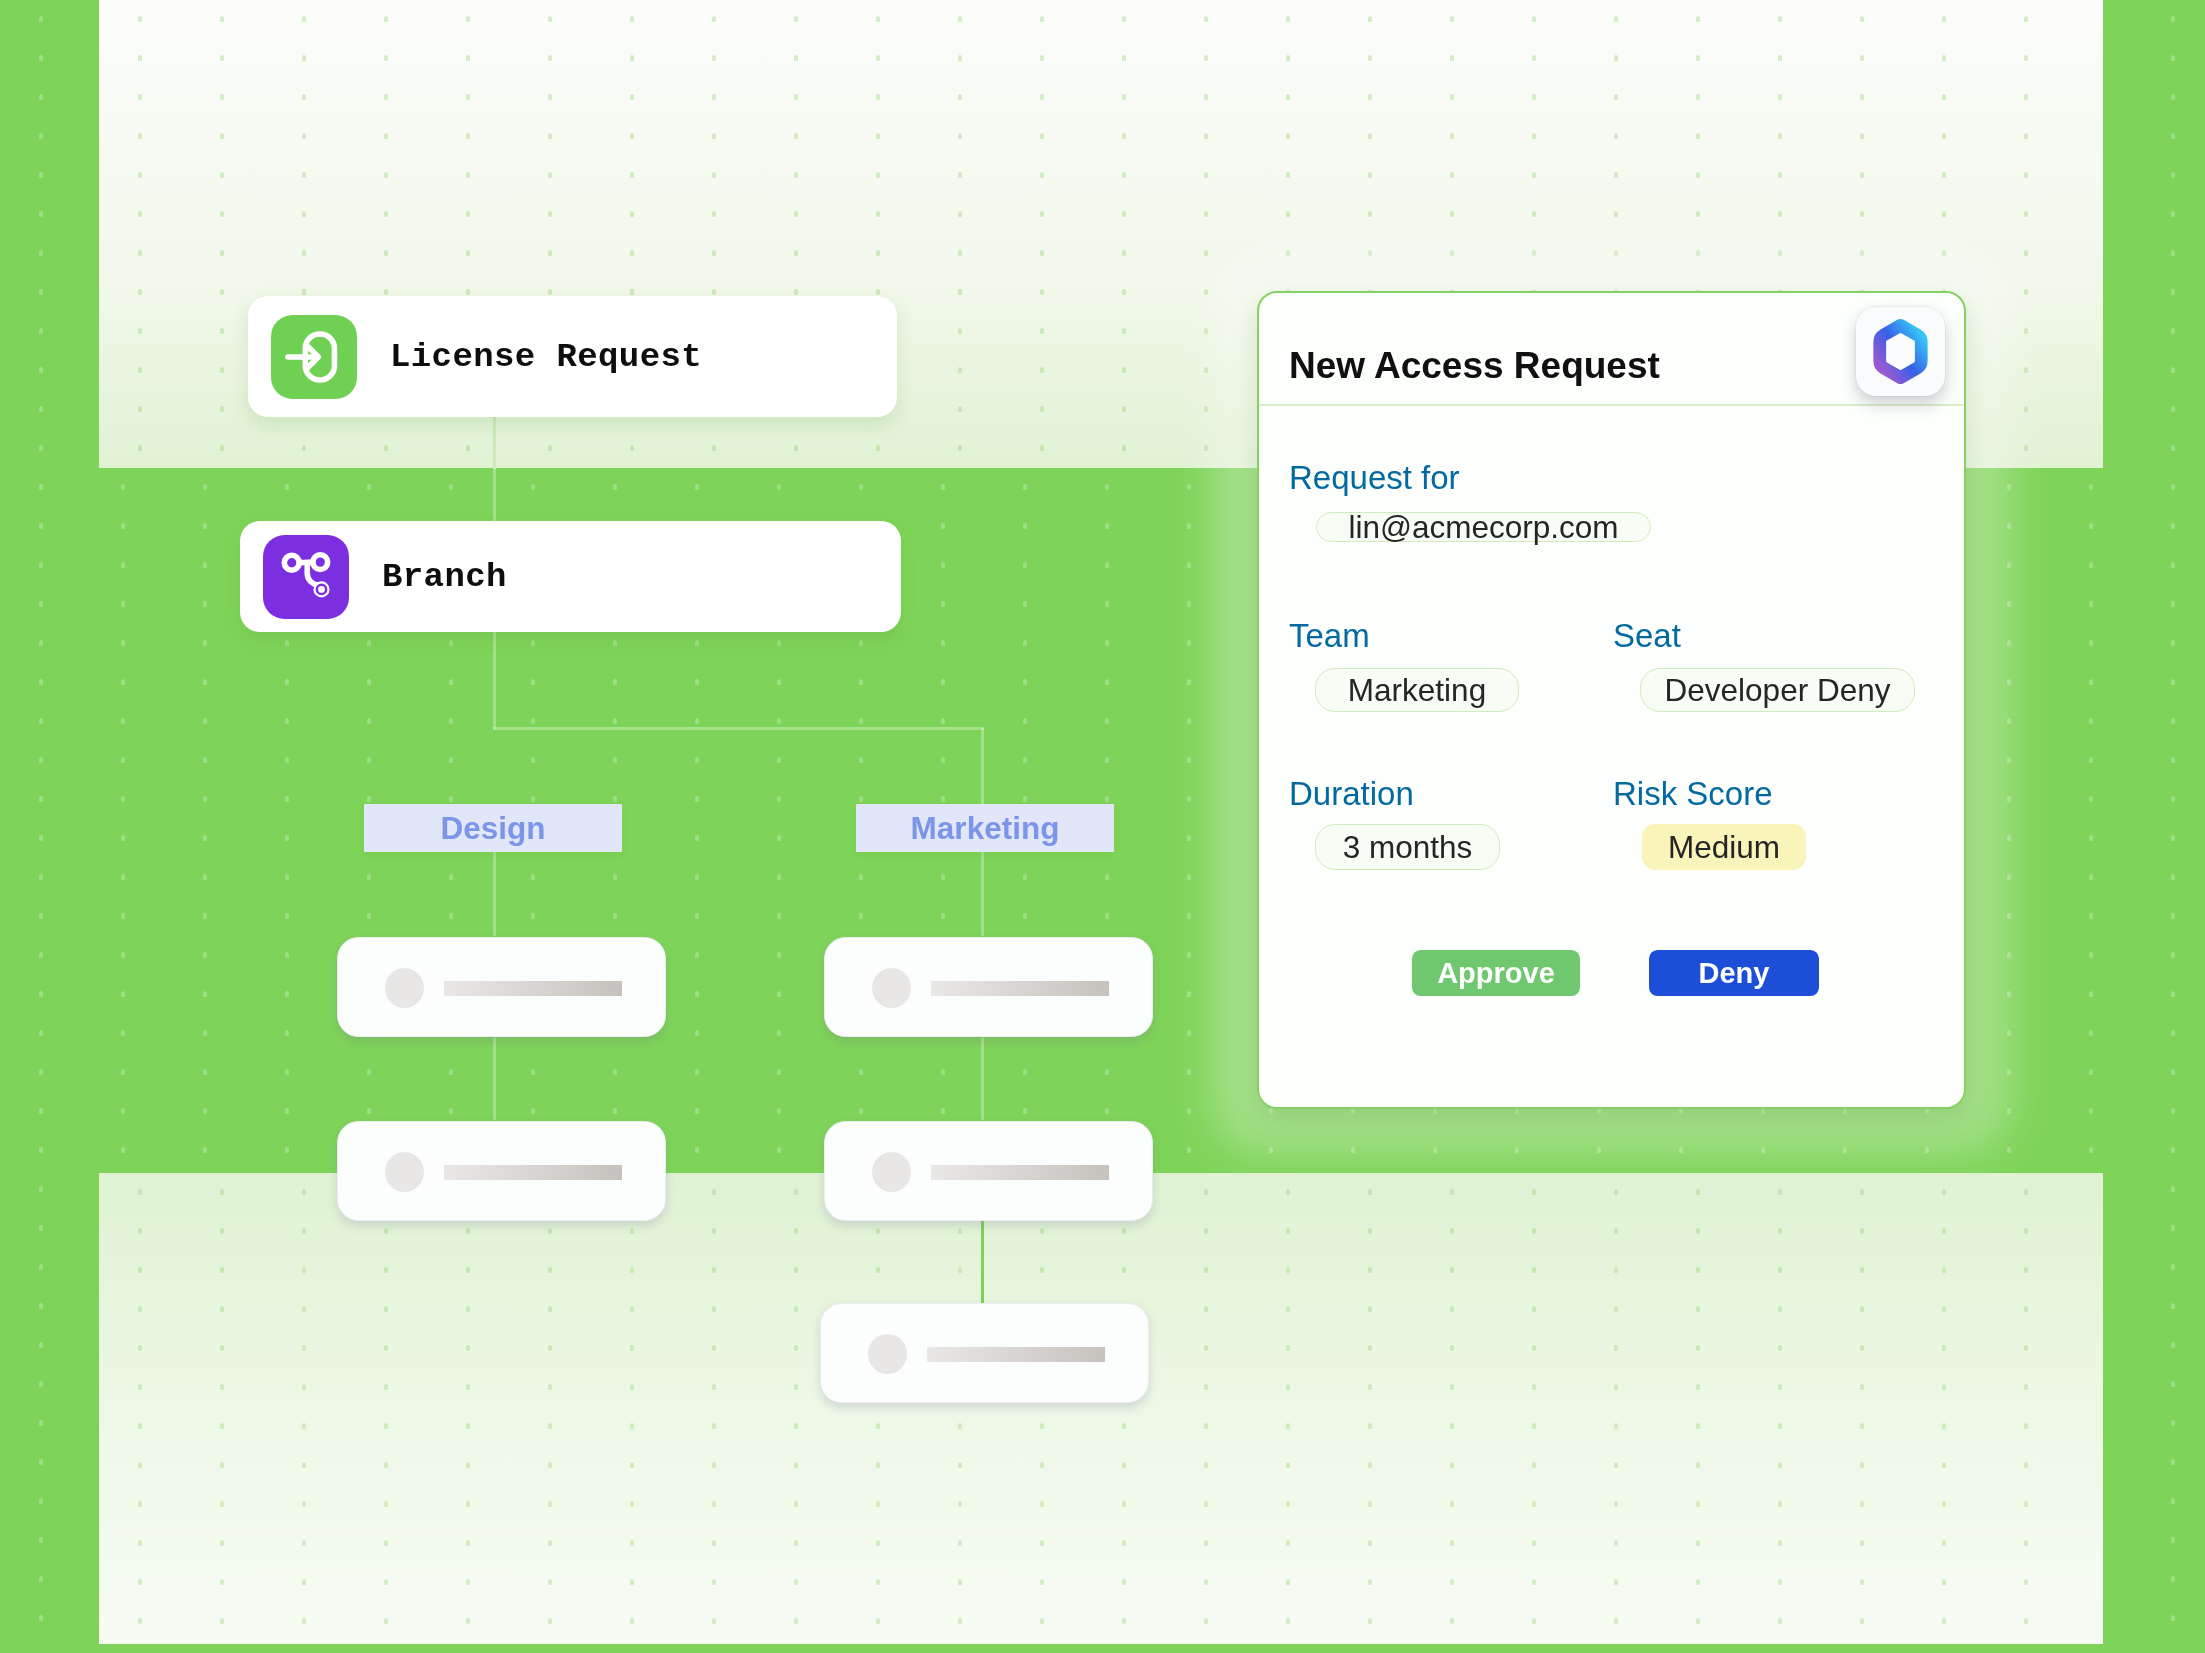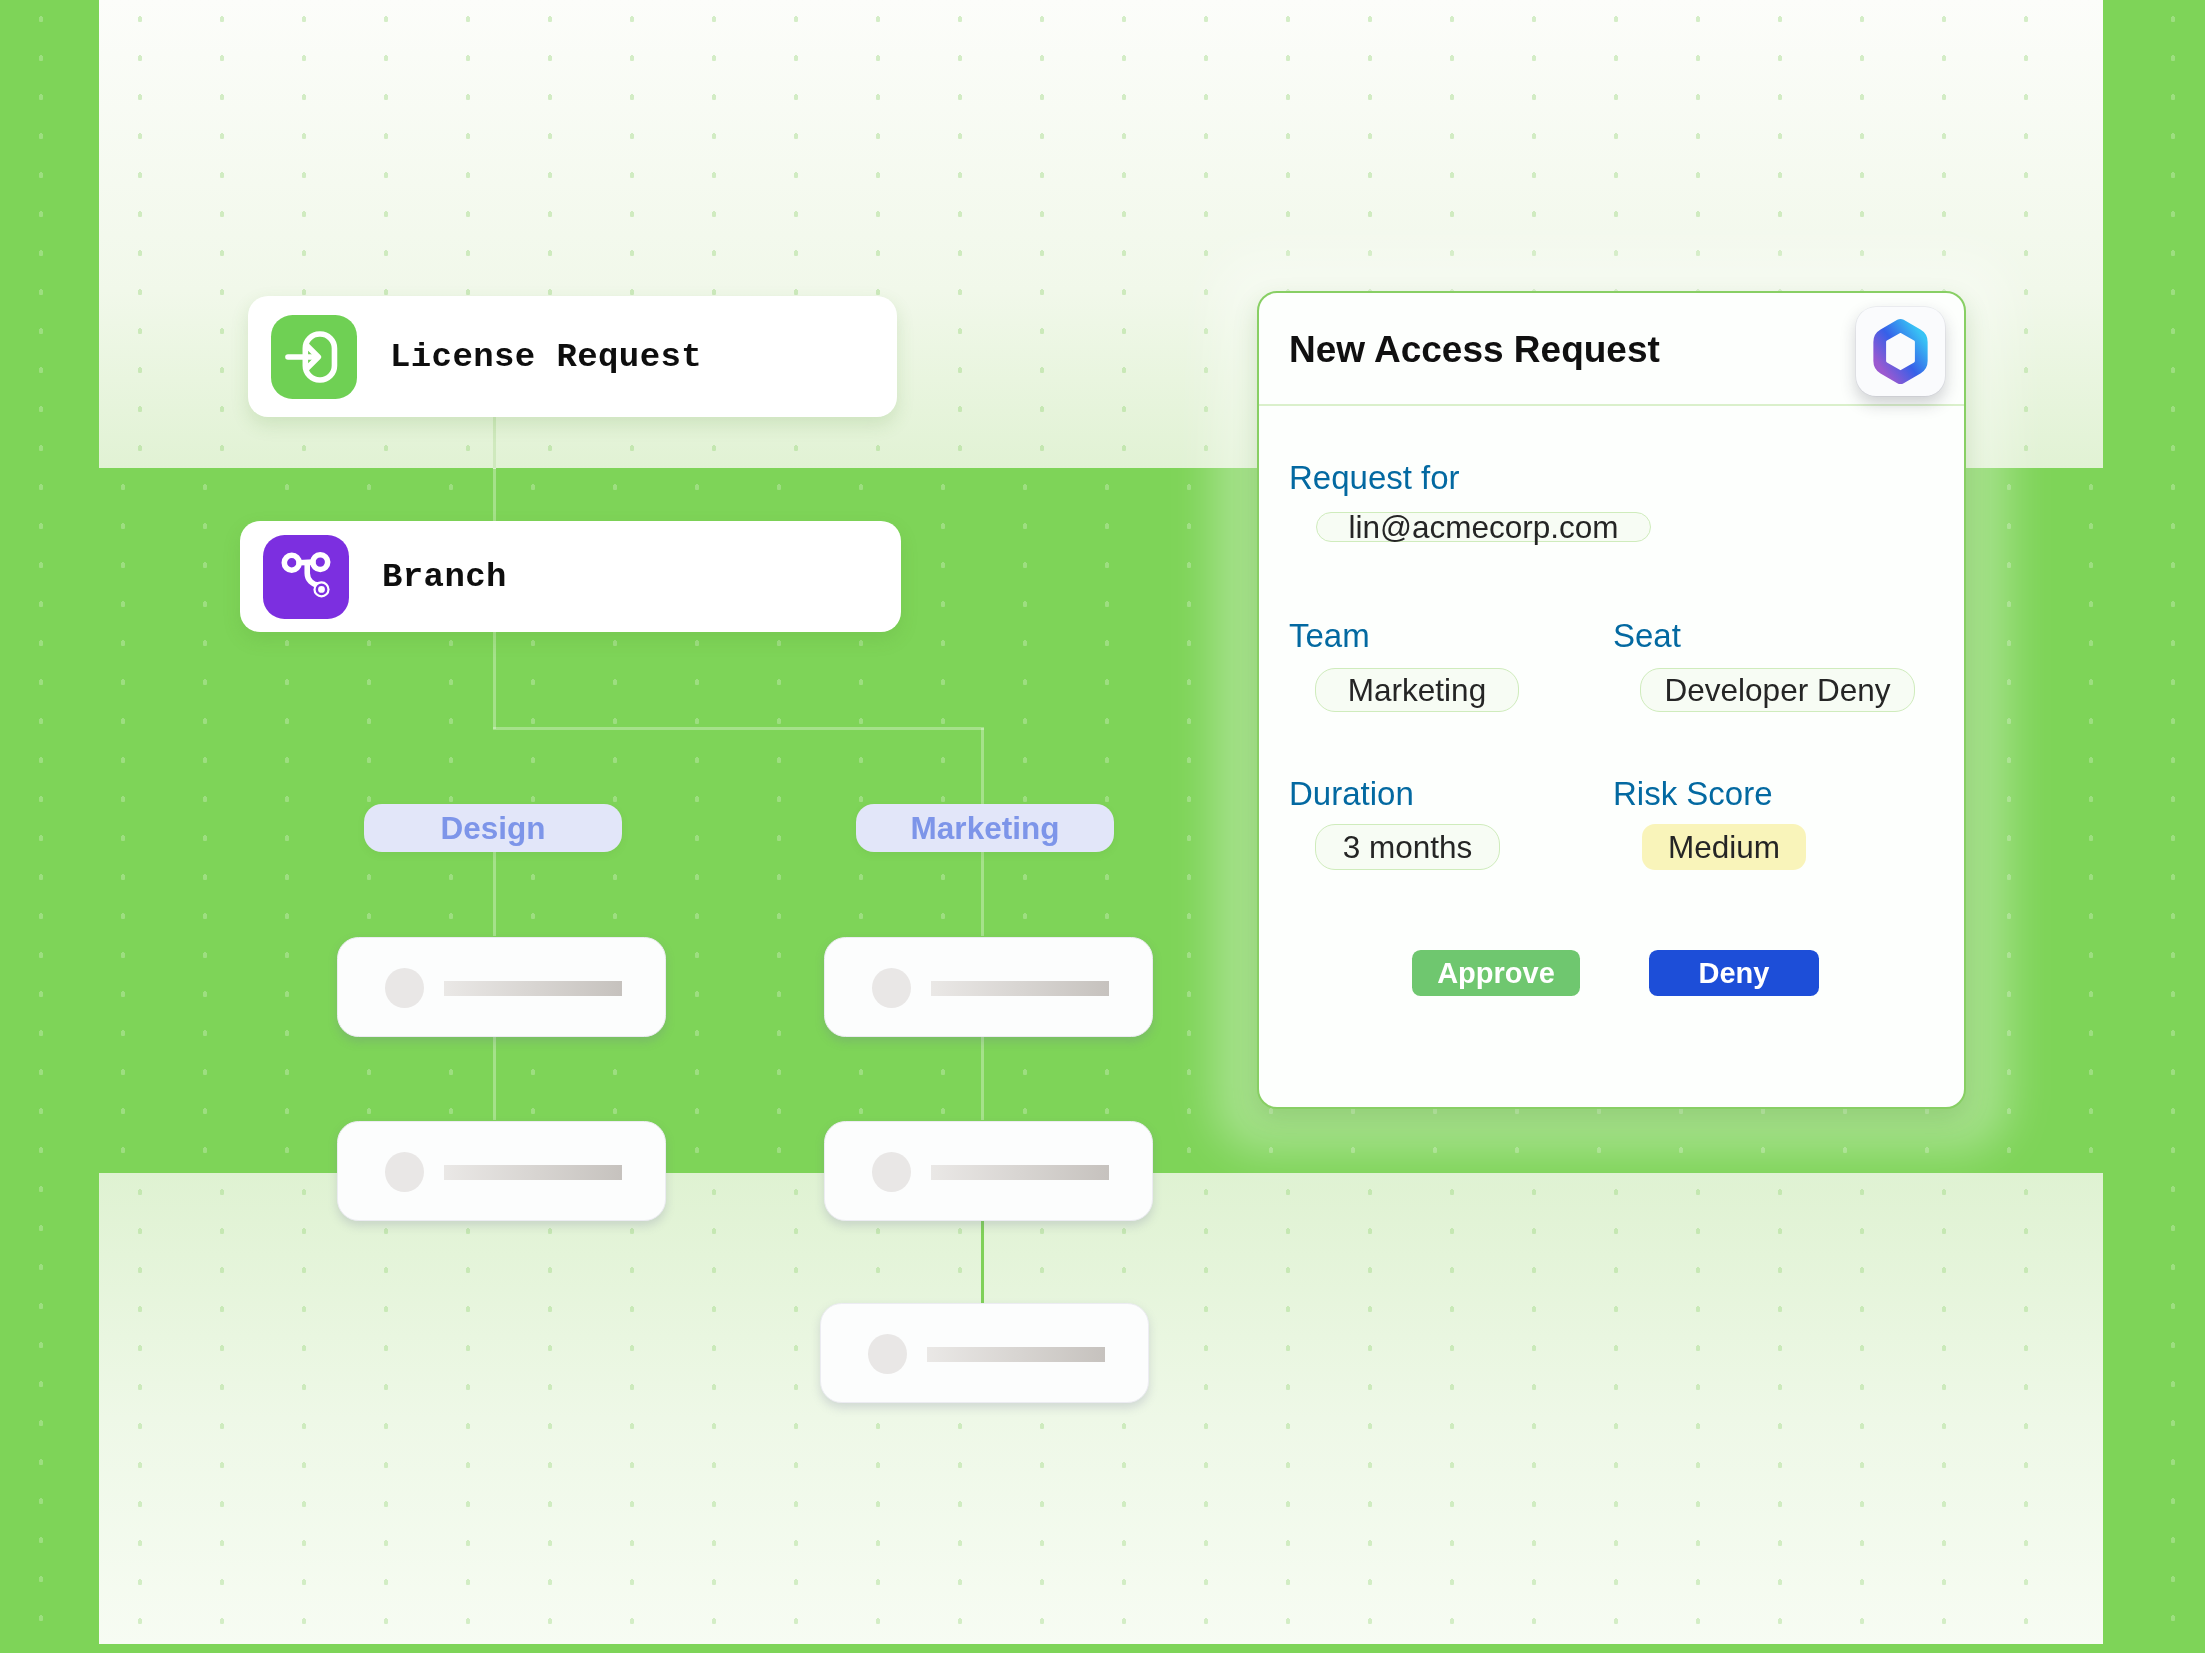--- a/index.html
+++ b/index.html
@@ -38,42 +38,42 @@
     box-shadow:0 7.2px 18.6px rgba(80,140,50,0.16);
     display:flex; align-items:center; gap:33px; padding-left:23px; box-sizing:border-box;
   }
   .node-icon{flex:0 0 auto; width:86px; height:84px; border-radius:21.5px; display:flex; align-items:center; justify-content:center;}
   .node-icon svg{width:62px; height:62px;}
   .icon-green{background:#6fd054;}
   .icon-purple{background:#7c2fe0;}
   .node-label{font-size:34px; font-weight:600; color:#0e0e0e; letter-spacing:0.4px;font-family:Liberation Mono, monospace;}
   
   .branch-pill{
-    position:absolute; width:258px; height:48px; border-radius:18px;
+    position:absolute; width:258px; height:48px; border-radius:1px;
     background:#e2e6f9; color:#7d95e9; font-size:31.5px; font-weight:700;
     display:flex; align-items:center; justify-content:center;
     box-shadow:0 2.9px 7.2px rgba(80,140,50,0.10);
   }
   
   .ph-card{
     position:absolute; width:329px; height:100px; background:#fcfdfd; border-radius:21.5px;
     border:0.7px solid #ececf2; box-sizing:border-box;
     box-shadow:0 4.3px 10px rgba(110,110,150,0.22);
   }
   .ph-circle{position:absolute; left:47px; top:30px; width:39px; height:40px; border-radius:50%; background:#e9e7e6;}
   .ph-bar{position:absolute; left:106px; top:43px; width:178px; height:15px; background:linear-gradient(90deg,#eae8e6,#c6c2be);}
   
   .glow{position:absolute; left:1212px; top:249px; width:798px; height:904px; background:rgba(255,255,255,0.30); border-radius:50px; filter:blur(21.5px);}
   .nar-card{
     position:absolute; left:1257px; top:291px; width:709px; height:818px;
     background:#fdfffd; border:2.9px solid #88cf64; border-radius:20px; box-sizing:border-box;
     box-shadow:0 10px 24px rgba(70,130,45,0.18);
   }
   .nar-header{position:absolute; left:0; top:0; width:100%; height:113px; border-bottom:2.1px solid #daf0cb; box-sizing:border-box;}
-  .nar-title{position:absolute; left:30px; top:0; height:113px; line-height:113px; font-size:37px; font-weight:600; color:#101010;}
+  .nar-title{position:absolute; left:30px; top:16px; height:113px; line-height:113px; font-size:37px; font-weight:600; color:#101010;}
   .logo-badge{
     position:absolute; right:18.6px; top:14.3px; width:89px; height:89px; border-radius:20px;
     background:#fafbfd; box-shadow:0 7.2px 15.8px rgba(40,40,60,0.22), 0 0 0 0.7px #eef0f4;
     display:flex; align-items:center; justify-content:center;
   }
   .logo-badge svg{width:67px; height:67px;}
   .field-label{position:absolute; font-size:33px; font-weight:500; color:#0369a1;}
   .value-pill{
     position:absolute; background:#f7fcf4; border:1.4px solid #cfecbc; border-radius:20px;
     display:flex; align-items:center; justify-content:center;

